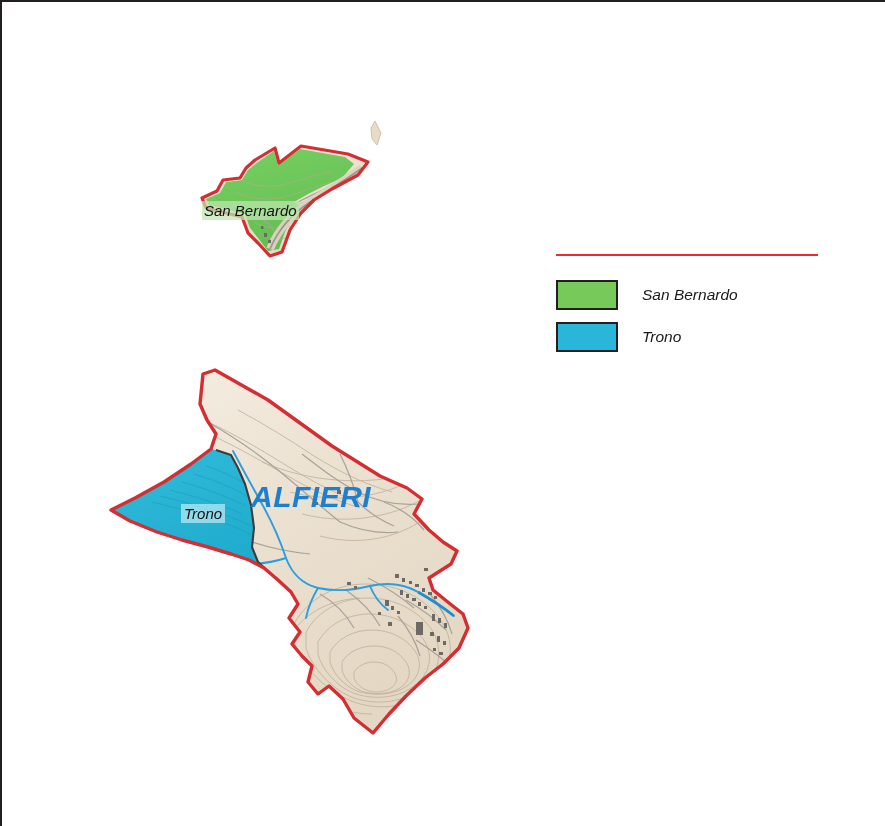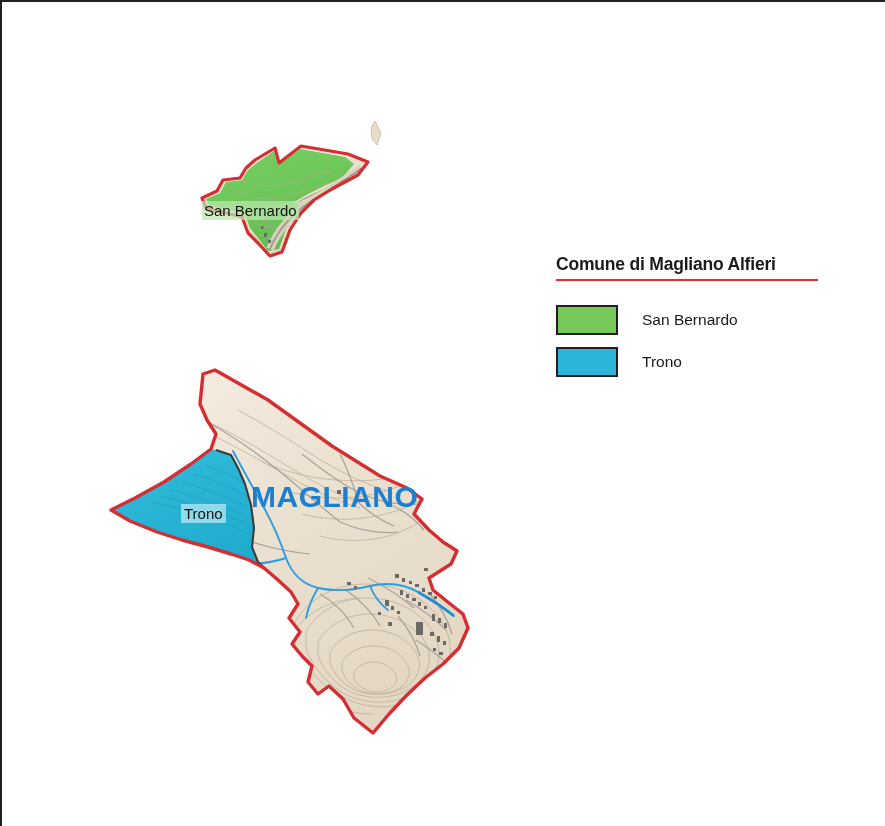--- a/index.html
+++ b/index.html
@@ -12,20 +12,21 @@
   }
   #page {
     position: relative;
     width: 885px;
     height: 826px;
     background: #ffffff;
     border-top: 2px solid #231f20;
     border-left: 2px solid #231f20;
     box-sizing: border-box;
     overflow: hidden;
+    font-style: italic;
   }
   #map-canvas {
     position: absolute;
     left: 0;
     top: 0;
     width: 885px;
     height: 826px;
   }
   
   #legend {
@@ -334,25 +335,24 @@
                L128,519 L109,508 L133,496 L162,480 L189,462 L209,447
                L214,432 L205,418 L198,402 Z" fill="none" stroke="#d42e32" stroke-width="3.4" stroke-linejoin="round"></path>
     </g>
   </svg>
 
   <div class="maplabel" id="label-san-bernardo">San Bernardo</div>
 
   <div class="maplabel" id="label-trono">Trono</div>
 
   <div class="maplabel" id="label-magliano">
-    <span class="l1">MAGLIANO</span>
+    <span class="l1">ALFIERI</span>
   </div>
 
   <div id="legend">
-    <div id="legend-title">Comune di Magliano Alfieri</div>
     <div id="legend-rule"></div>
 
     <div class="legend-row">
       <div class="legend-swatch" style="background-color: rgb(119, 201, 90);"></div>
       <div class="legend-label">San Bernardo</div>
     </div>
 
     <div class="legend-row">
       <div class="legend-swatch" style="background-color: rgb(41, 182, 216);"></div>
       <div class="legend-label">Trono</div>

